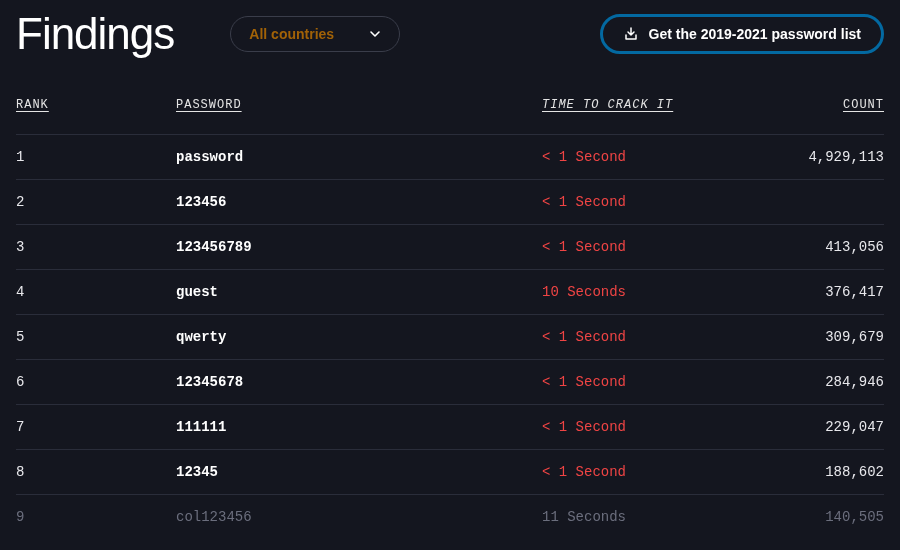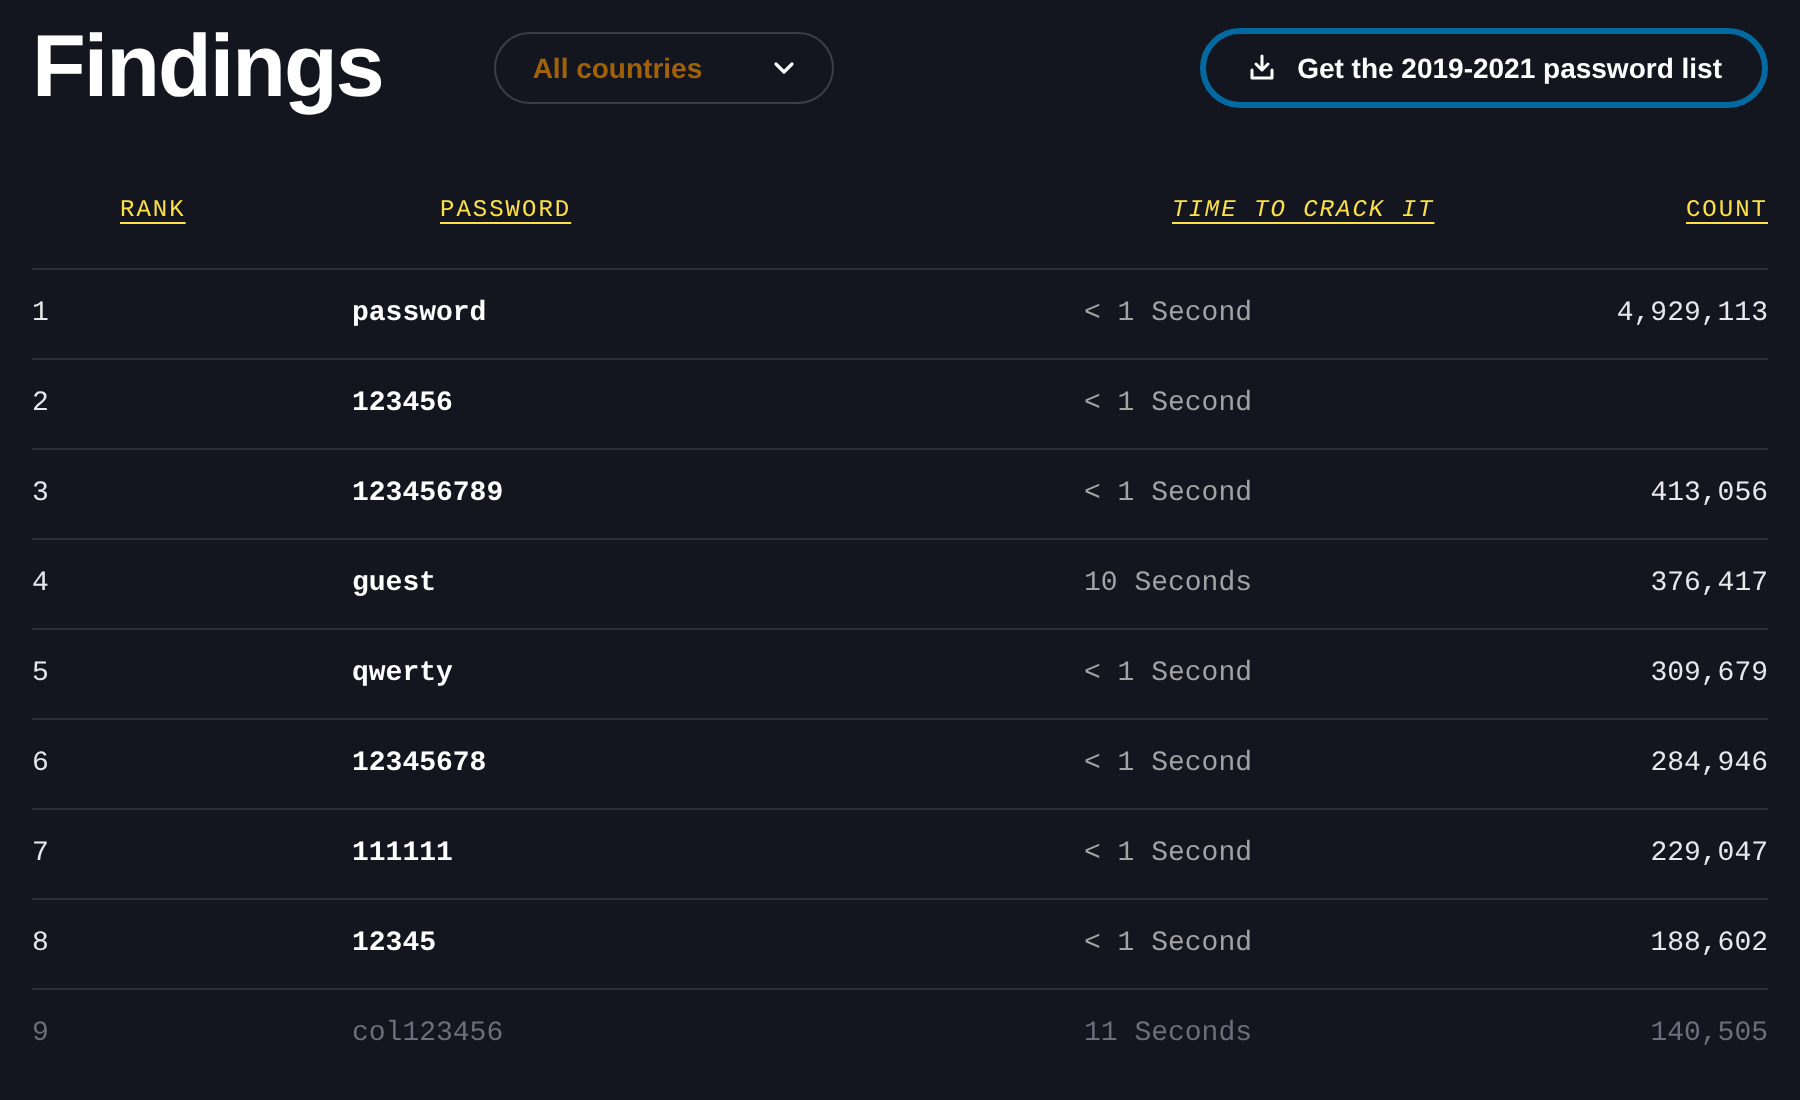--- a/index.html
+++ b/index.html
@@ -12,21 +12,21 @@
       overflow: hidden;
     }
     .header {
       display: flex;
       align-items: center;
       padding: 12px 16px 24px 16px;
       gap: 56px;
     }
     .title {
       font-size: 44px;
-      font-weight: 700;
+      font-weight: 400;
       letter-spacing: -1px;
       line-height: 1;
       text-align: center;
     }
     .controls {
       display: flex;
       align-items: center;
       gap: 0;
       flex: 1;
     }
@@ -76,25 +76,24 @@
       grid-template-columns: 160px 340px 230px 1fr;
       align-items: center;
     }
     .thead {
       padding: 18px 0 22px 0;
     }
     .th {
       font-family: "Courier New", monospace;
       font-size: 12px;
       letter-spacing: 1px;
-      color: #fde047;
+      color: #e5e5e5;
       text-decoration: underline;
       text-underline-offset: 3px;
       font-weight: 400;
-      margin-left: 44px;
     }
     .th-time { text-align: left; padding-left: 26px; font-style: italic; }
     .th-count { text-align: right; }
     .row {
       border-top: 1px solid #2a2d3a;
       padding: 14px 0;
     }
     .rank {
       font-family: "Courier New", monospace;
       font-size: 14px;
@@ -103,21 +102,21 @@
     }
     .password {
       font-family: "Courier New", monospace;
       font-size: 14px;
       font-weight: 700;
       color: #ffffff;
     }
     .time {
       font-family: "Courier New", monospace;
       font-size: 14px;
-      color: #a3a3a3;
+      color: #ef4444;
       padding-left: 26px;
       white-space: pre;
     }
     .count {
       font-family: "Courier New", monospace;
       font-size: 14px;
       color: #e8e8ec;
       text-align: right;
     }
     .row.faded .rank,

